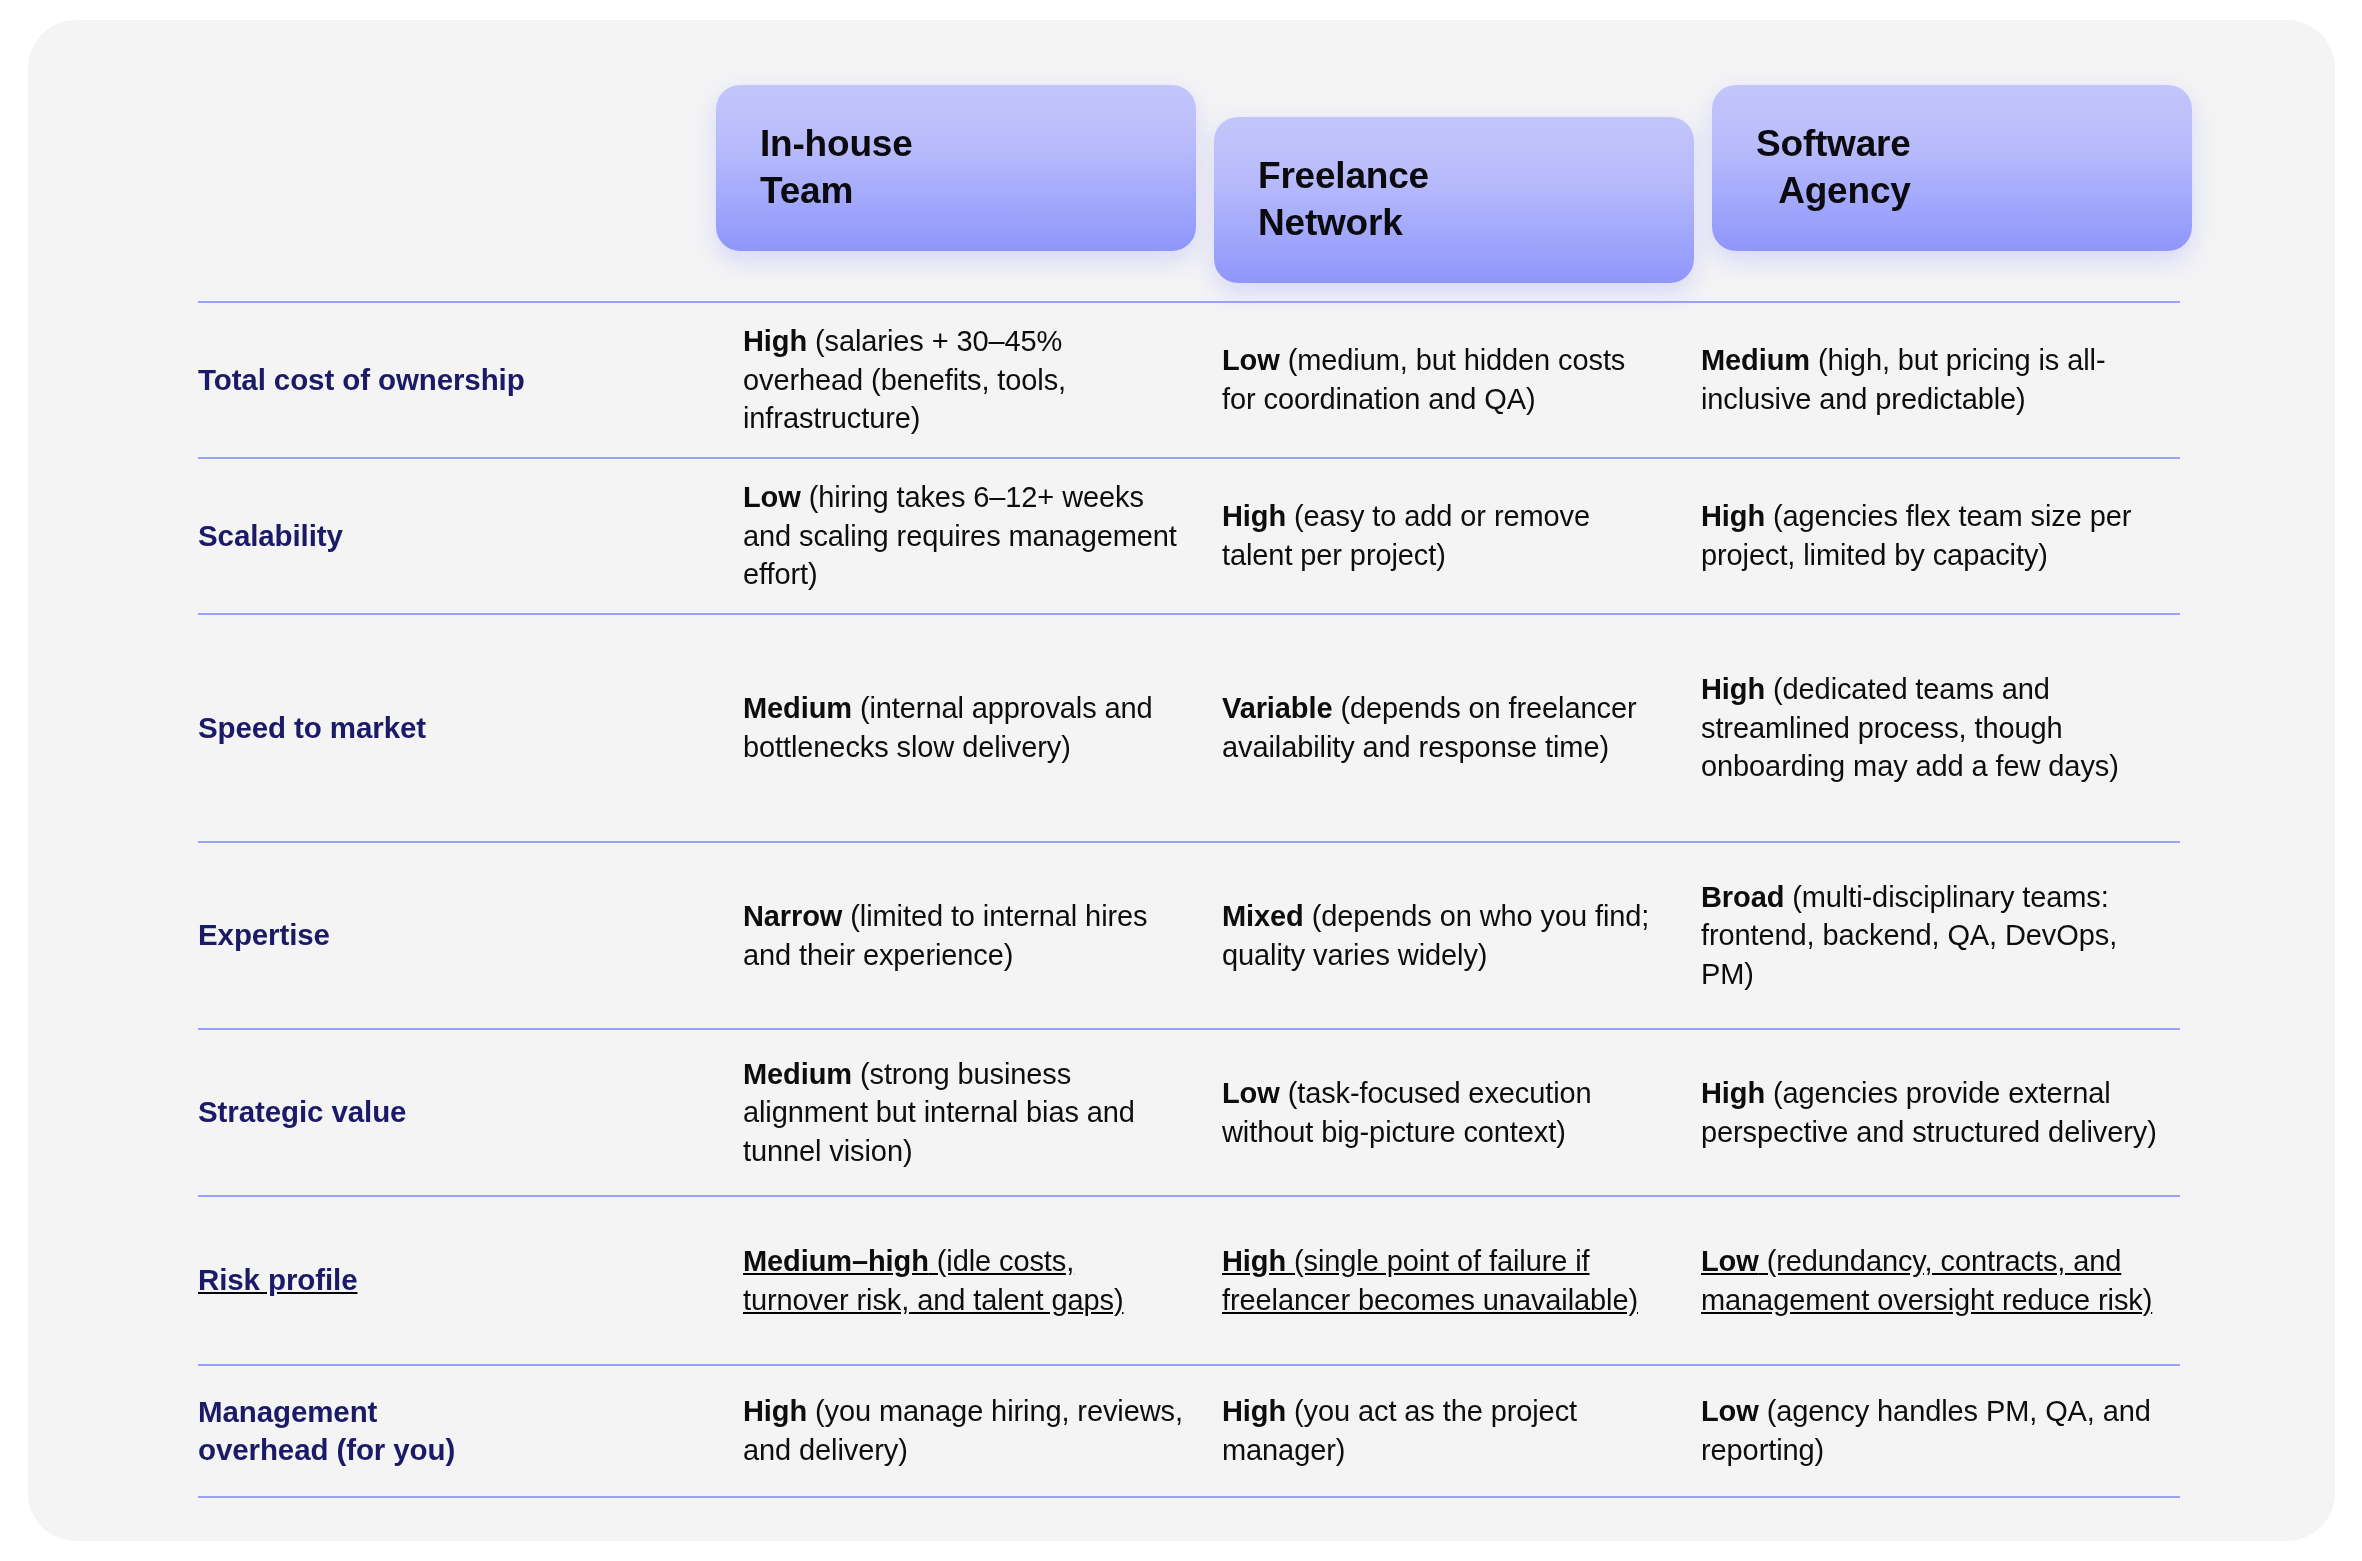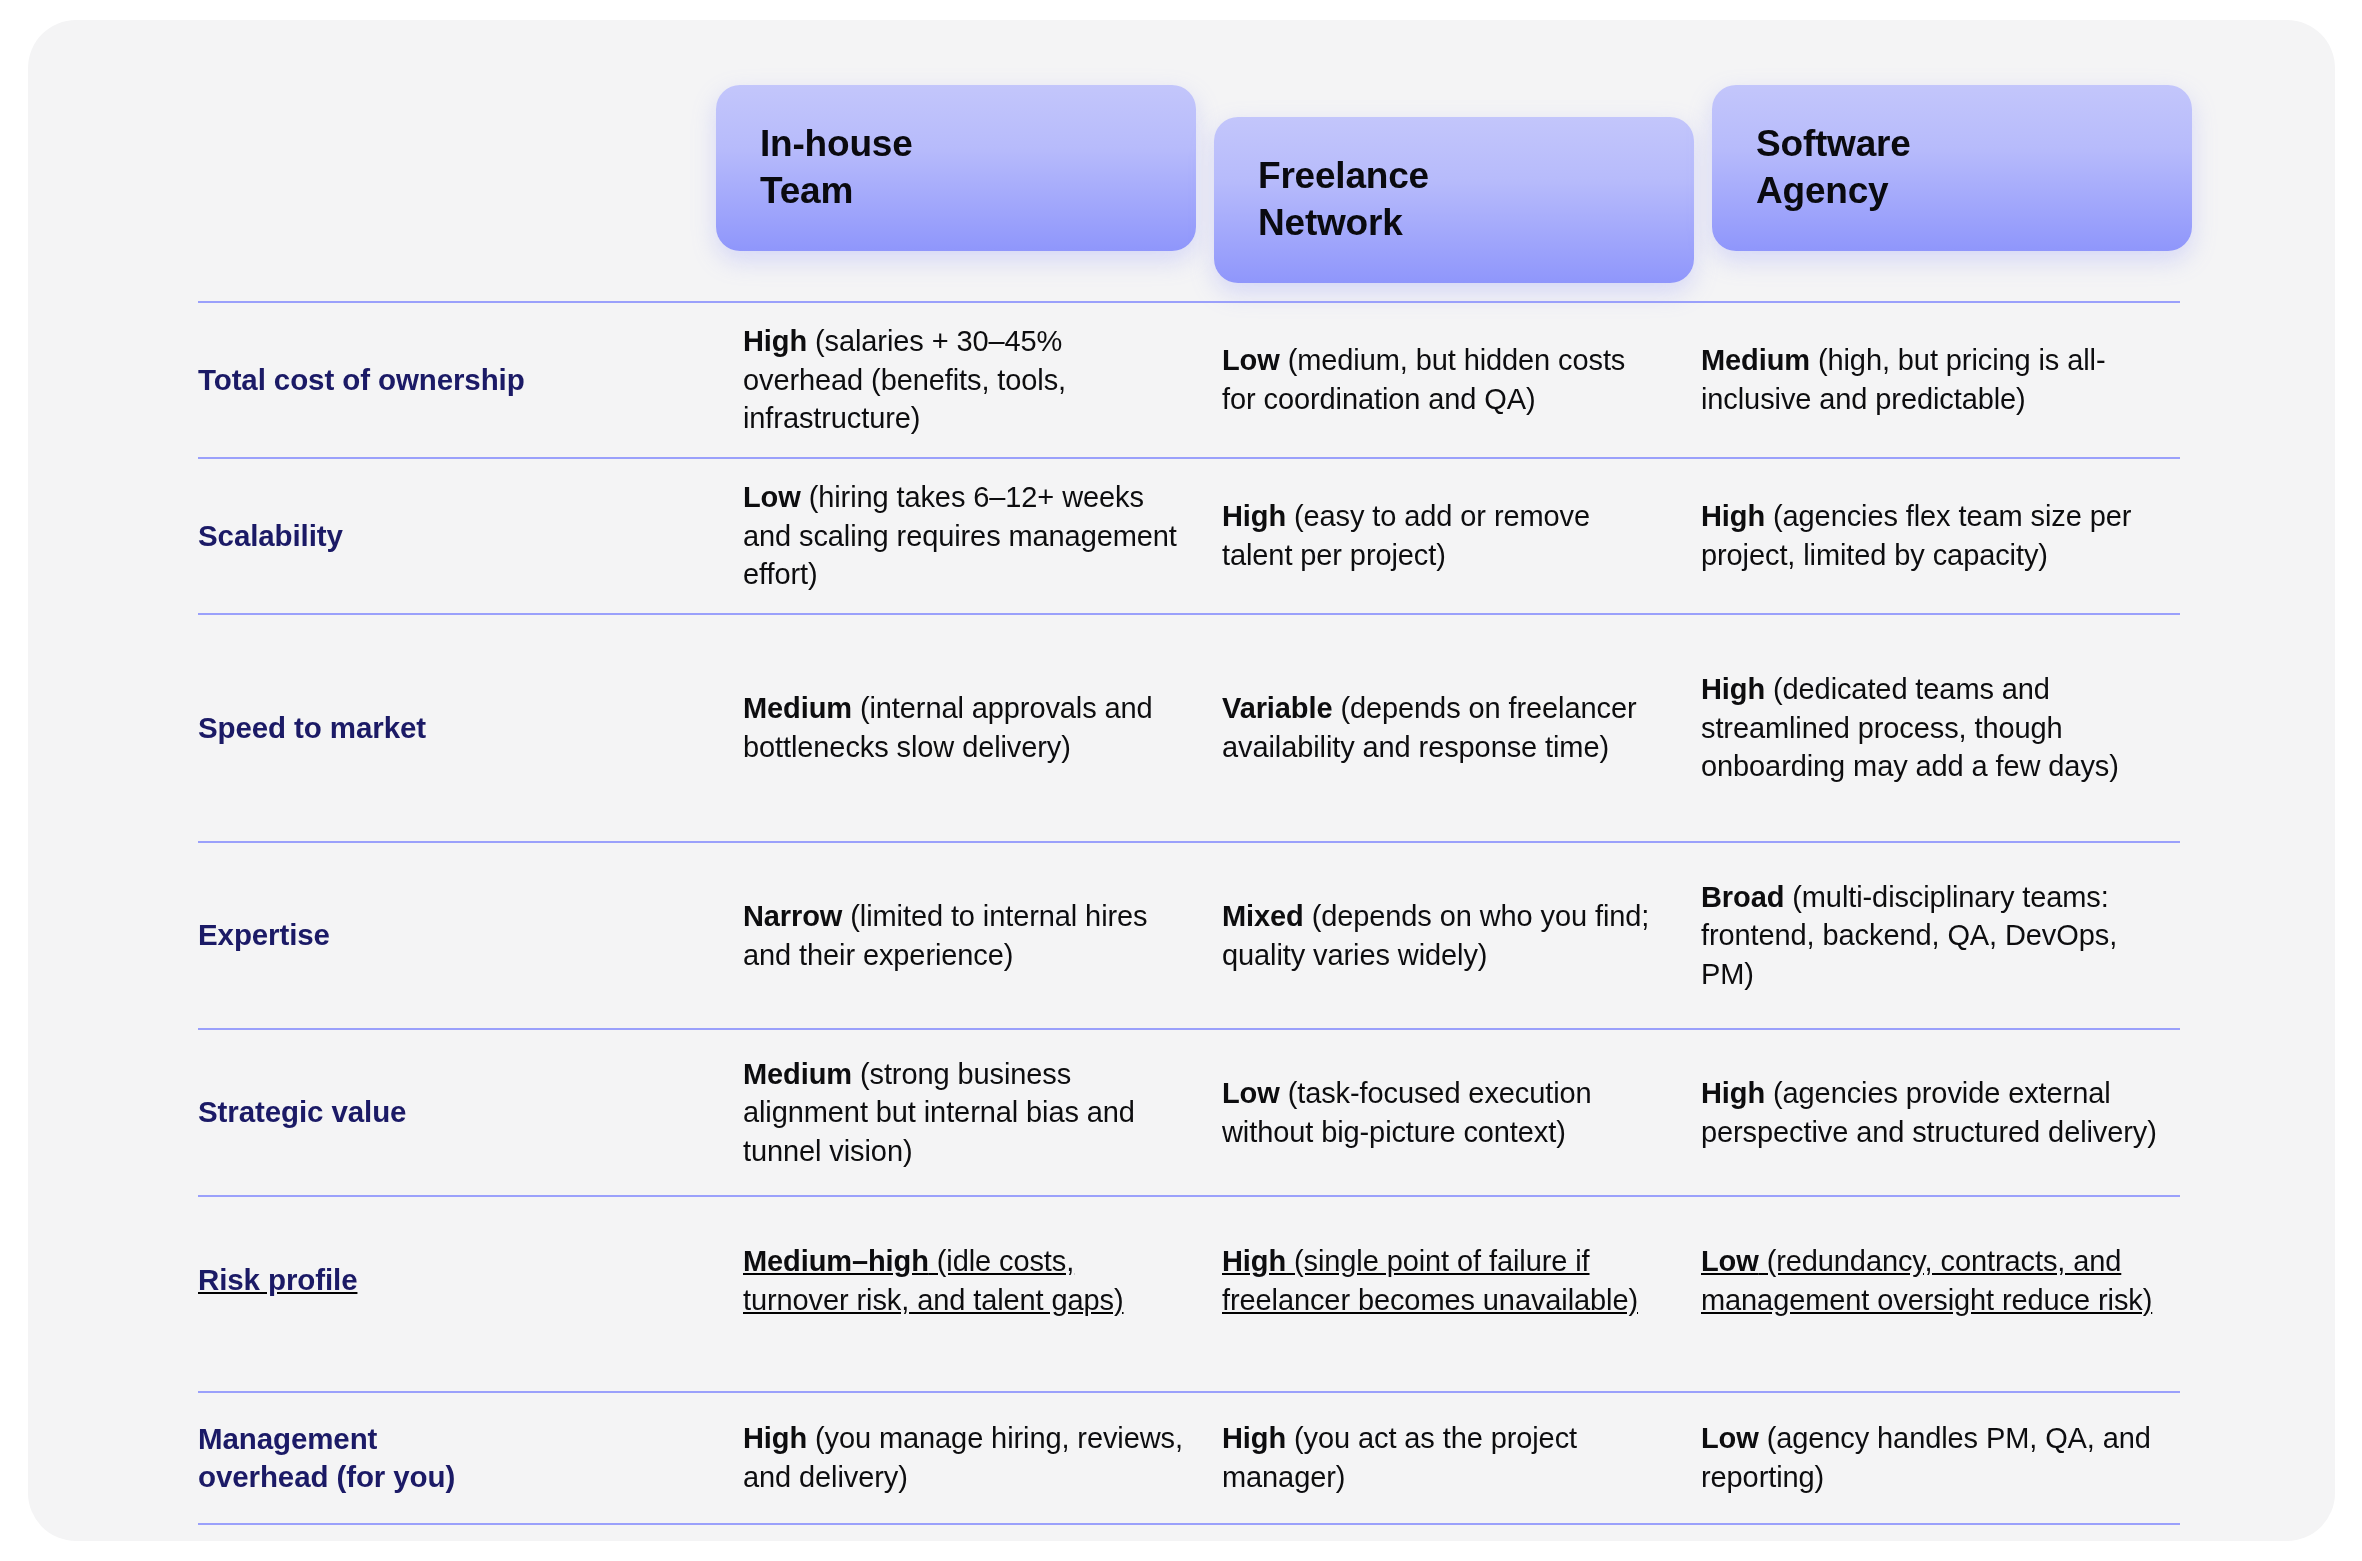--- a/index.html
+++ b/index.html
@@ -49,39 +49,38 @@
   .pill-label {
     font-size: 37px;
     font-weight: 700;
     line-height: 1.26;
     color: #0a0a0f;
     letter-spacing: -0.2px;
     white-space: pre-line;
   }
   .pill-1 { left: 688px;  width: 480px; }
   .pill-2 { left: 1186px; width: 480px; margin-top: 32px; }
-  .pill-3 { left: 1684px; width: 480px; }
+  .pill-3 { left: 1684px; width: 480px; text-align: right; }
 
   
   .table {
     position: absolute;
     left: 170px;
     top: 281px;
     width: 1982px;
   }
   .row {
     position: relative;
     display: flex;
     align-items: center;
     border-top: 2.8px solid #9aa0fb;
     box-sizing: border-box;
   }
   .row.last {
     border-bottom: 2.8px solid #9aa0fb;
-    margin-top: 27px;
   }
 
   .cell-label {
     width: 545px;
     flex: 0 0 545px;
     box-sizing: border-box;
     padding-right: 26px;
     font-size: 29.5px;
     font-weight: 700;
     line-height: 1.3;

